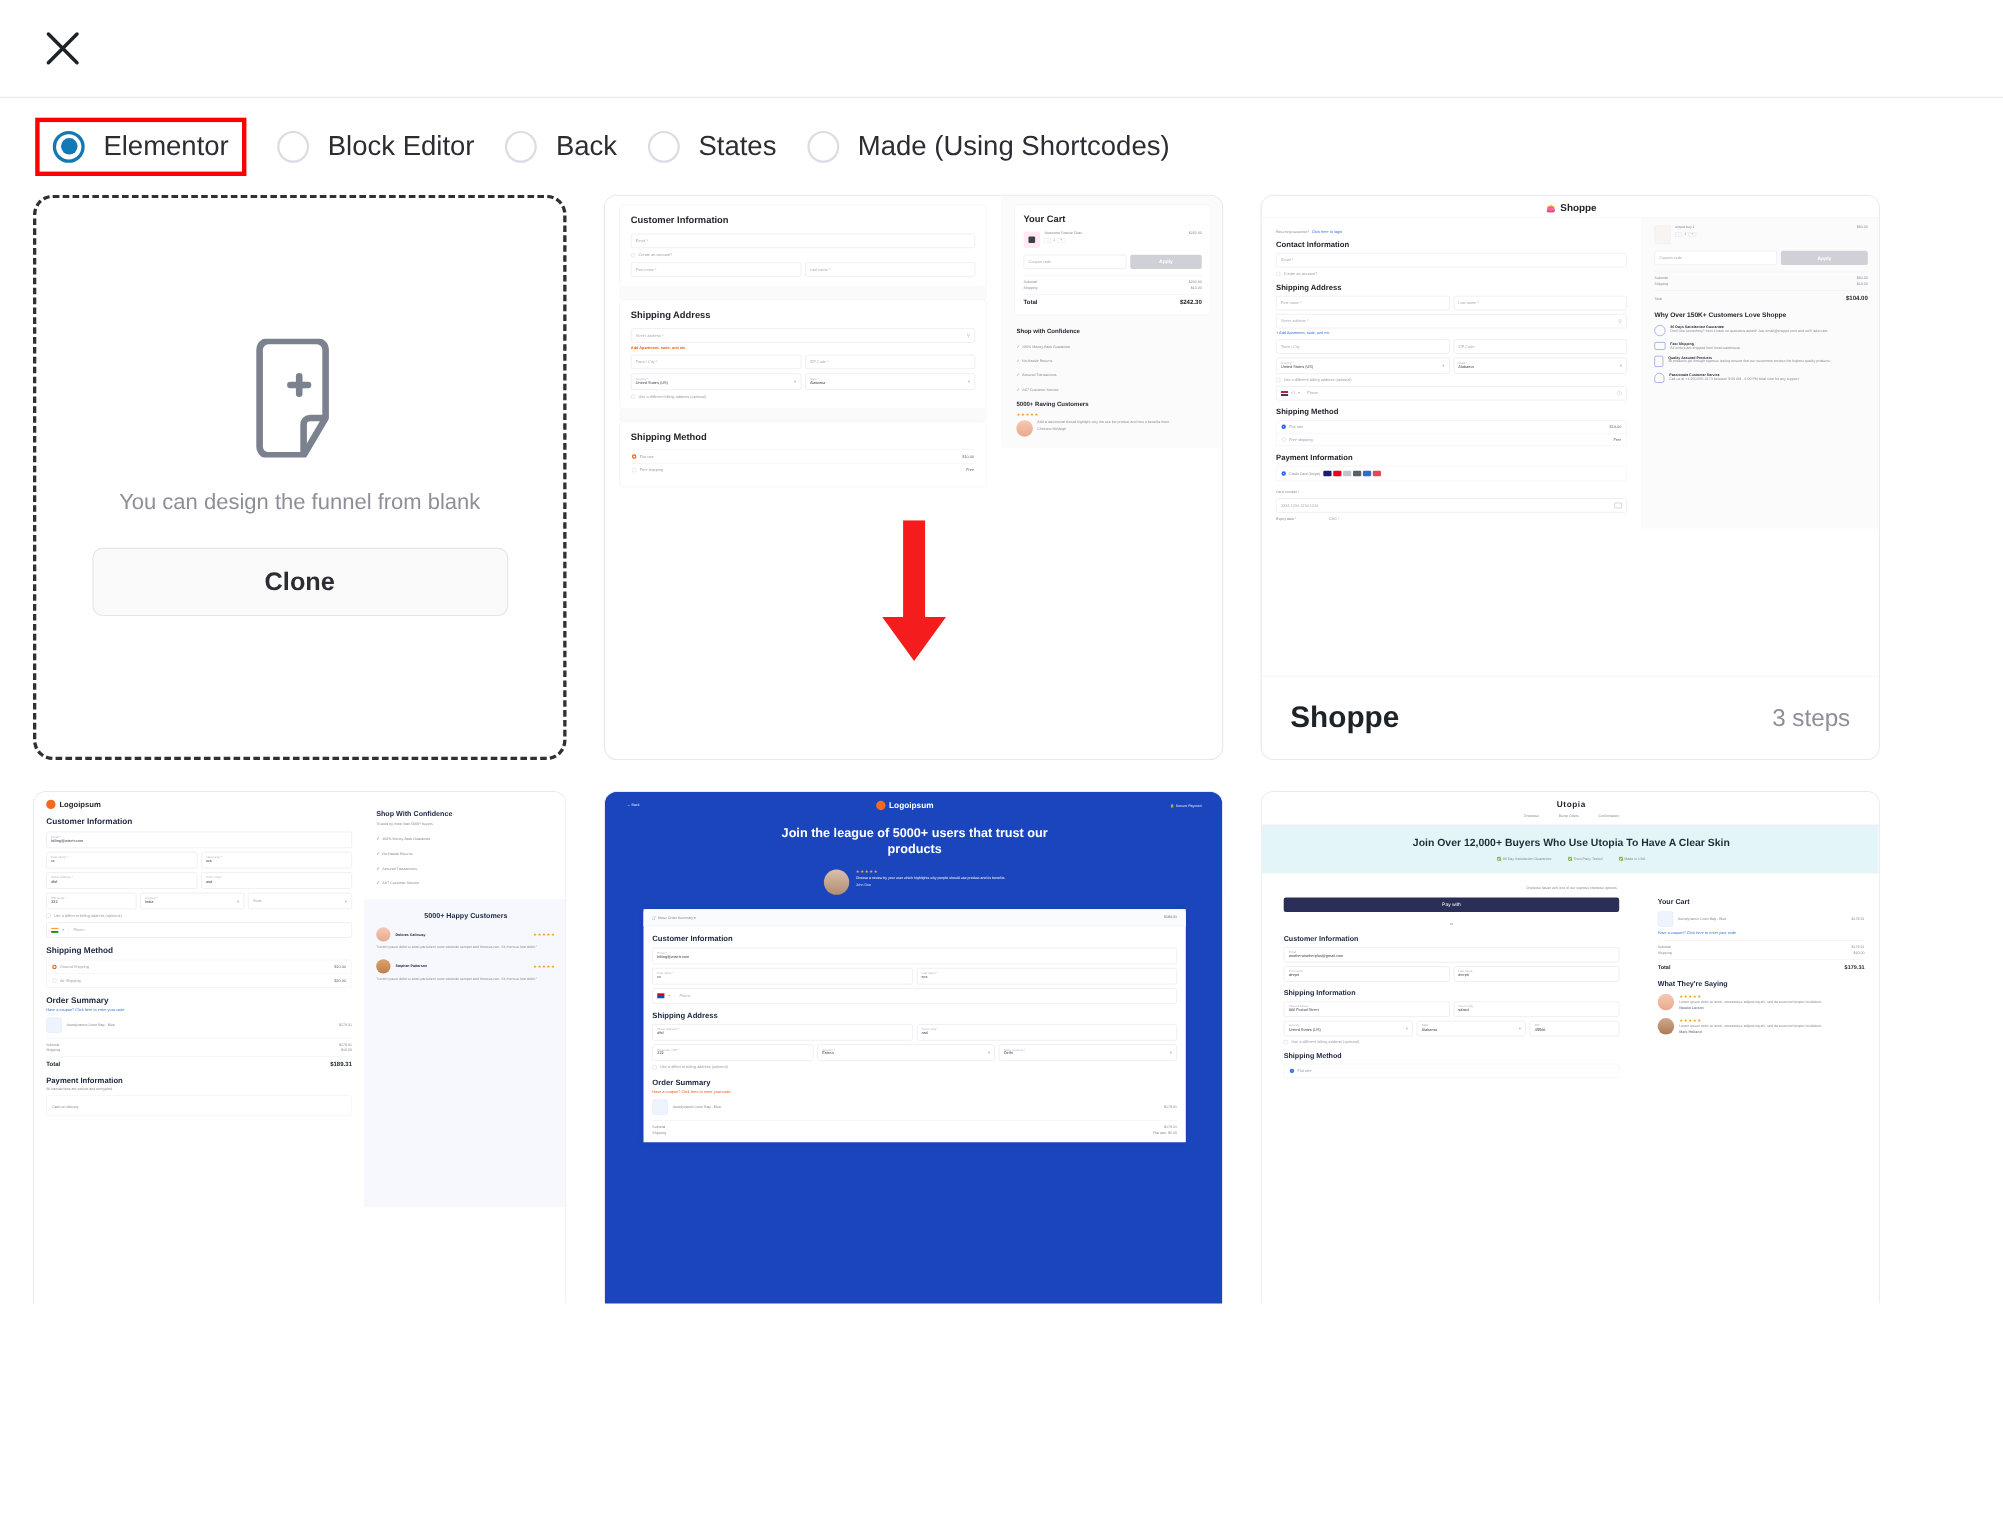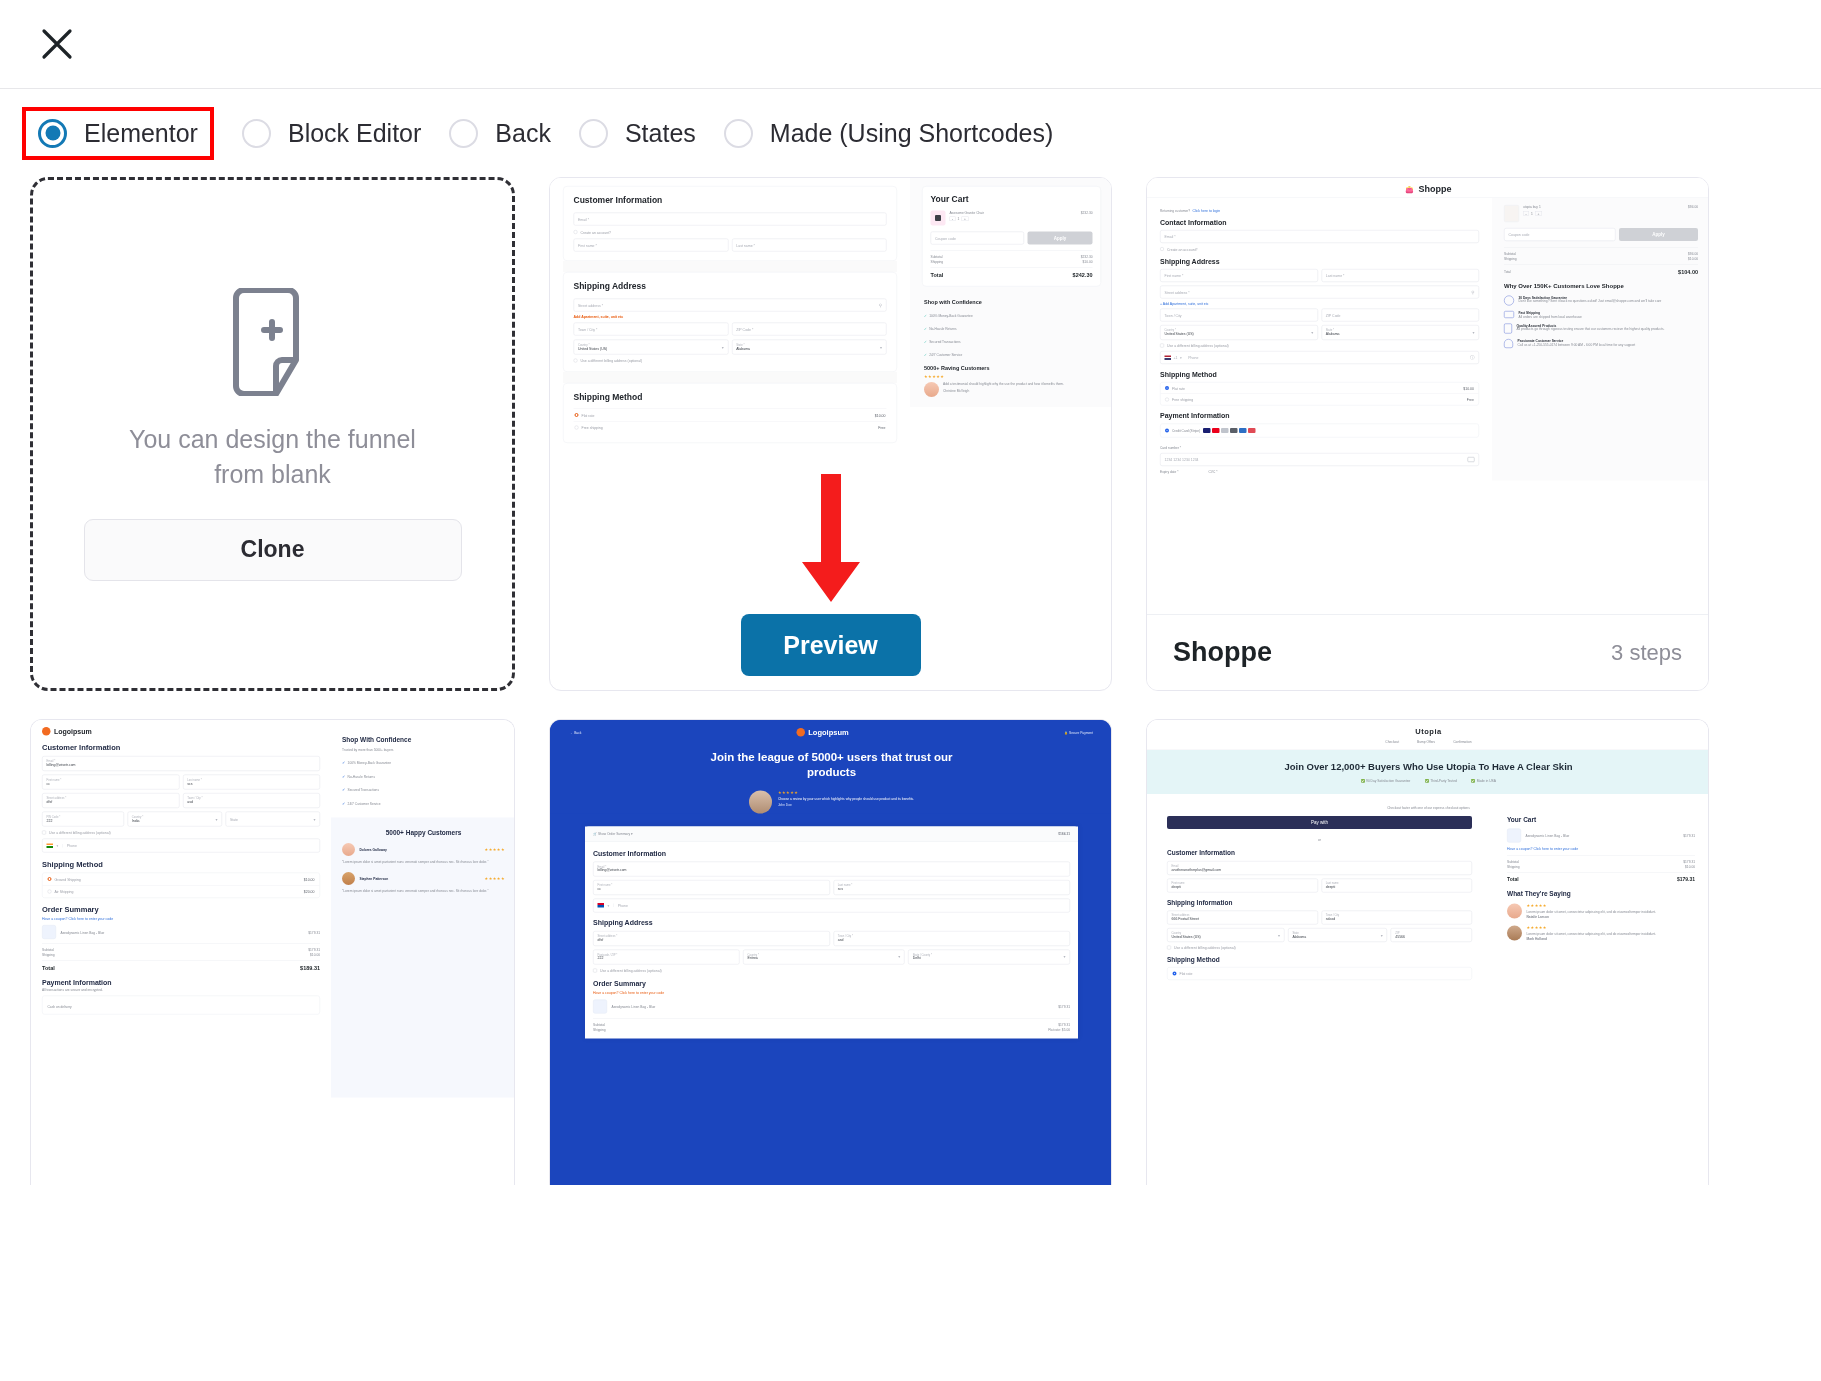--- a/index.html
+++ b/index.html
@@ -40,20 +40,21 @@
   }
 
   
   #builder-radio-row {
     height: 88px;
     display: flex;
     align-items: center;
     padding-left: 22px;
     background: #ffffff;
     gap: 0px;
+    margin-left: 10px;
   }
   .radio-option {
     display: flex;
     align-items: center;
     cursor: pointer;
     padding: 12px 14px;
     gap: 17px;
     white-space: nowrap;
   }
   .radio-option.highlighted {
@@ -101,21 +102,21 @@
     border: 3px dashed #2f2f35;
     border-radius: 18px;
     display: flex;
     flex-direction: column;
     align-items: center;
     justify-content: center;
     background: #fff;
   }
   #blank-doc-icon { margin-bottom: 22px; }
   #blank-card-text {
-    font-size: 25px;
+    font-size: 20px;
     color: #8e8e98;
     text-align: center;
     line-height: 1.42;
     max-width: 340px;
     margin-bottom: 26px;
   }
   .blank-btn {
     width: 378px;
     height: 62px;
     border-radius: 9px;
@@ -422,21 +423,20 @@
         </div>
       </div>
     </div>
 
     <div id="preview-overlay">
       <div id="red-arrow">
         <svg width="76" height="130" viewBox="0 0 76 130" aria-hidden="true">
           <path d="M28 0 h20 v88 h19 L38 128 L9 88 h19 z" fill="#f41c1c"></path>
         </svg>
       </div>
-      <button id="preview-button">Preview</button>
     </div>
   </div>
 
   <div class="tpl-card tall">
     <div class="tpl-preview">
       <div class="mock" style="width:1126px;height:880px;transform:scale(0.5);background:#fff;left:0;top:0;">
 
         <div style="text-align:center;padding:12px 0 6px;border-bottom:1px solid #eef0f4;">
           <span style="font-size:14px;">👛</span>
           <span class="mk-h" style="font-size:18px;margin-left:4px;">Shoppe</span>

